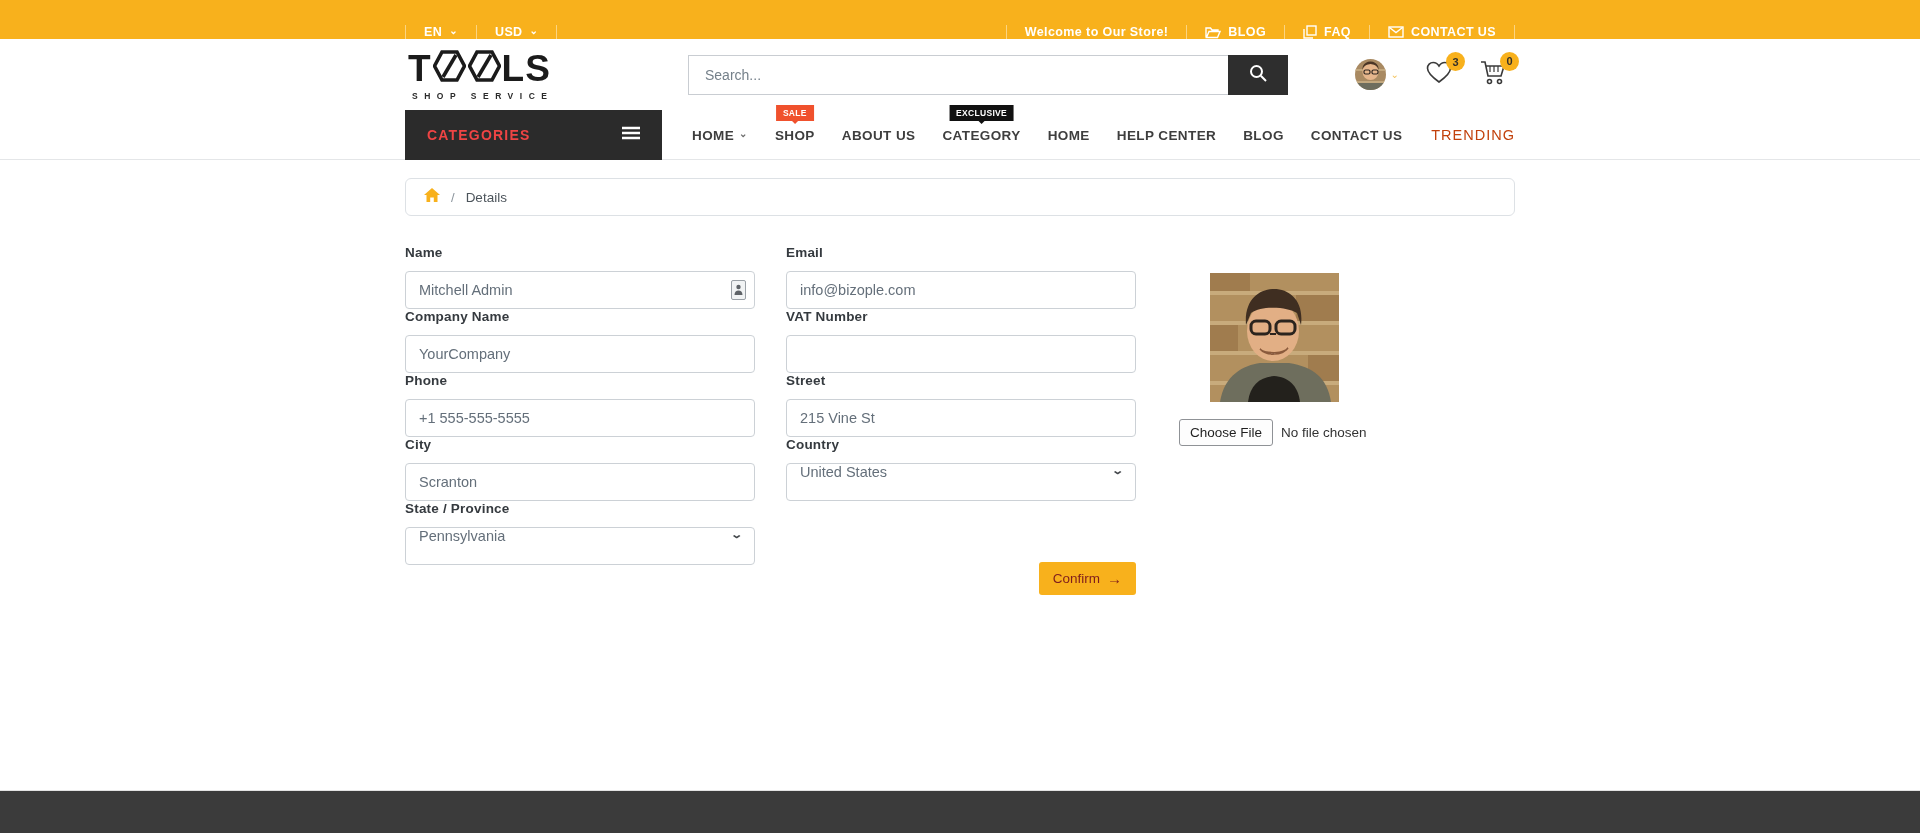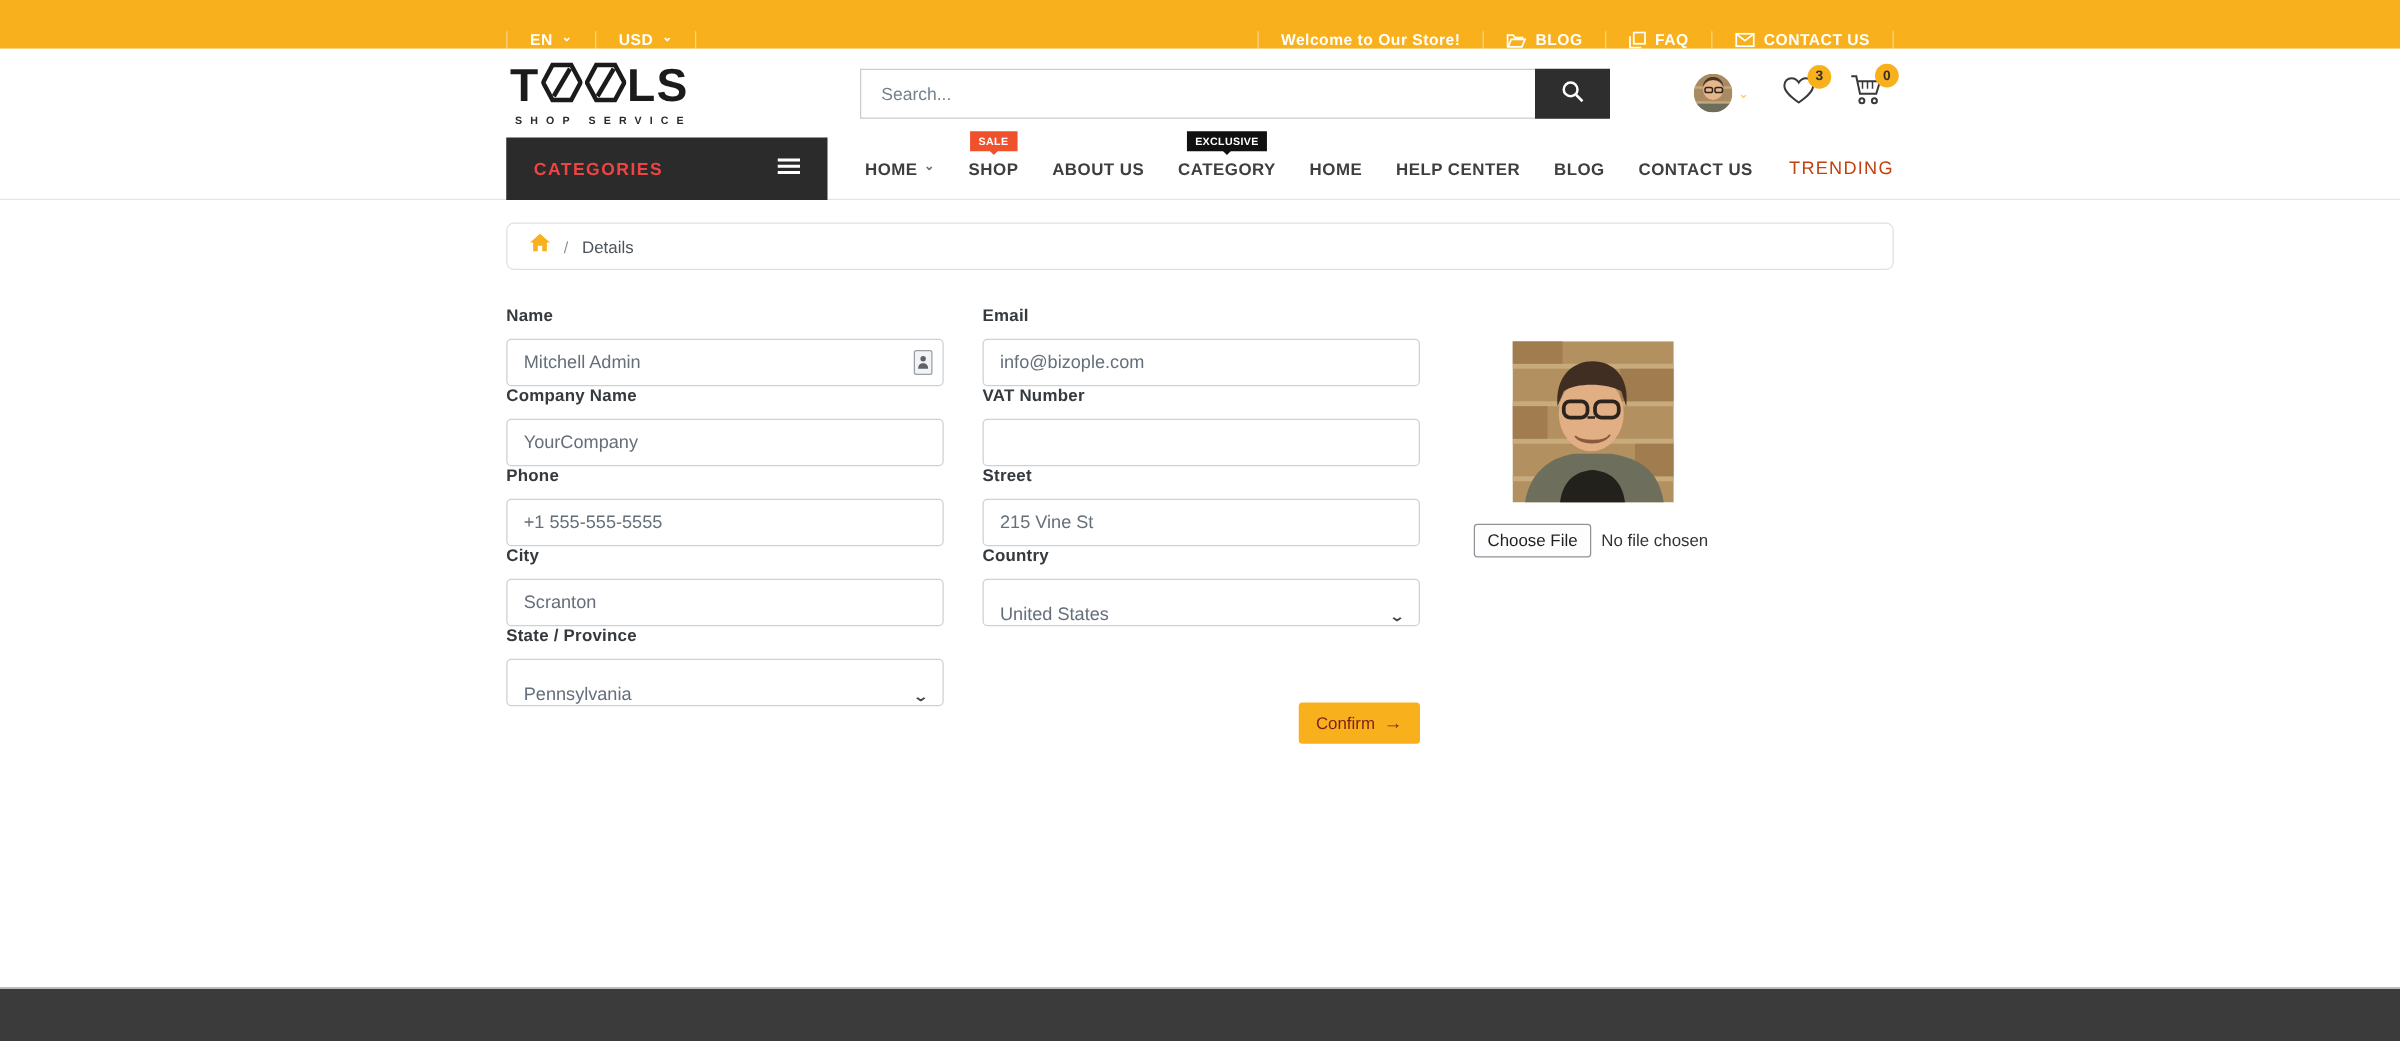--- a/index.html
+++ b/index.html
@@ -80,21 +80,21 @@
   .field label { display:block; font-size:13.5px; font-weight:bold; color:#353a3f;
                  margin-bottom:11px; letter-spacing:.2px; }
   .tinput { position:relative; }
   .tinput input { width:100%; height:38px; border:1px solid #ccd1d6; border-radius:4px;
                   padding:0 13px; font-size:14.5px; color:#646f7a; background:#fff;
                   font-family:"Liberation Sans", sans-serif; outline:none; }
   .autofill-ic { position:absolute; right:9px; top:9px; width:15px; height:20px;
                  border:1px solid #9aa0a6; border-radius:2px; background:#f1f3f4;
                  display:flex; align-items:center; justify-content:center; }
   .tselect { height:38px; border:1px solid #ccd1d6; border-radius:4px; background:#fff;
-             display:flex; align-items:flex-end; padding:0 13px; font-size:14.5px;
+             display:flex; align-items:flex-start; padding:0 13px; font-size:14.5px;
              color:#646f7a; cursor:pointer; justify-content:space-between; }
   .sel-chev { color:#44484c; font-size:11px; font-weight:bold; transform:scaleX(1.4); }
   .confirm-row { width:731px; display:flex; justify-content:flex-end; margin-top:-3px; }
   .confirm-btn { background:#f8b11c; border:none; border-radius:3px; height:33px;
                  padding:0 14px; font-size:13.5px; color:#7f1d1d; cursor:pointer;
                  display:flex; align-items:center; gap:7px;
                  font-family:"Liberation Sans", sans-serif; }
   .confirm-arrow { font-size:15px; line-height:1; }
 
   

